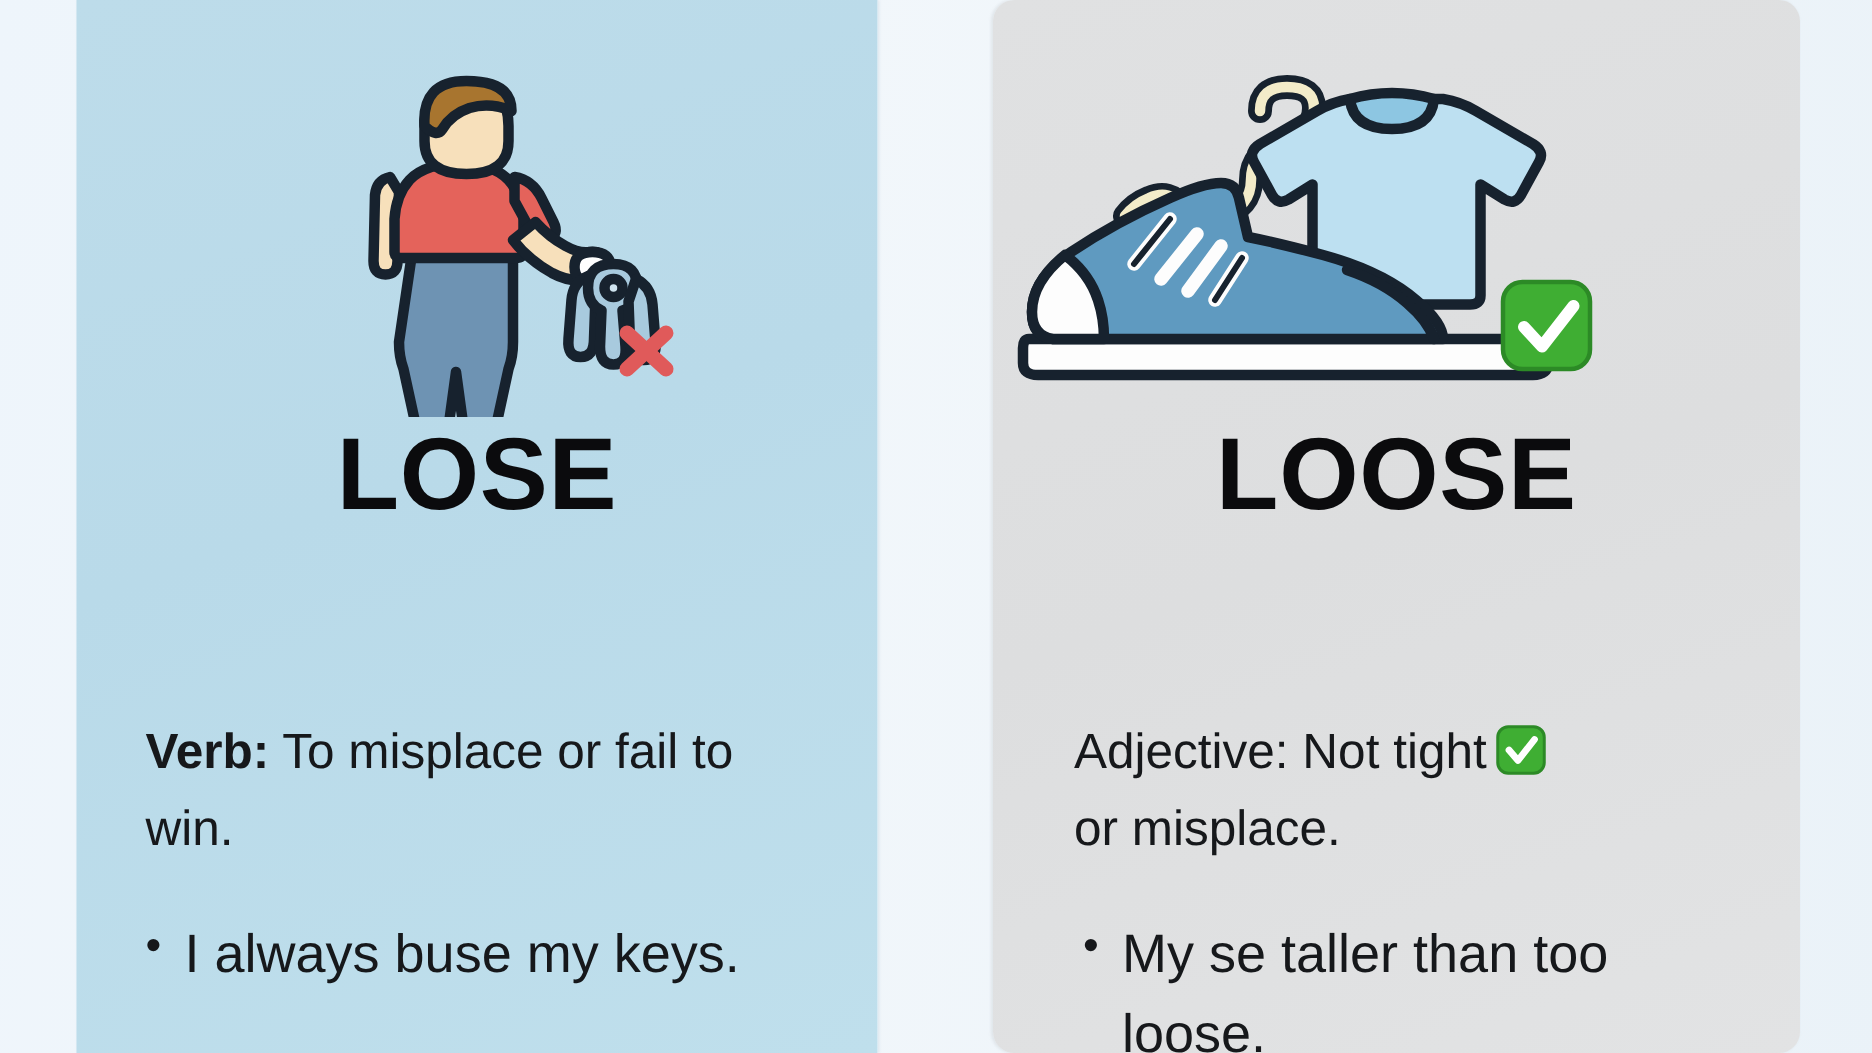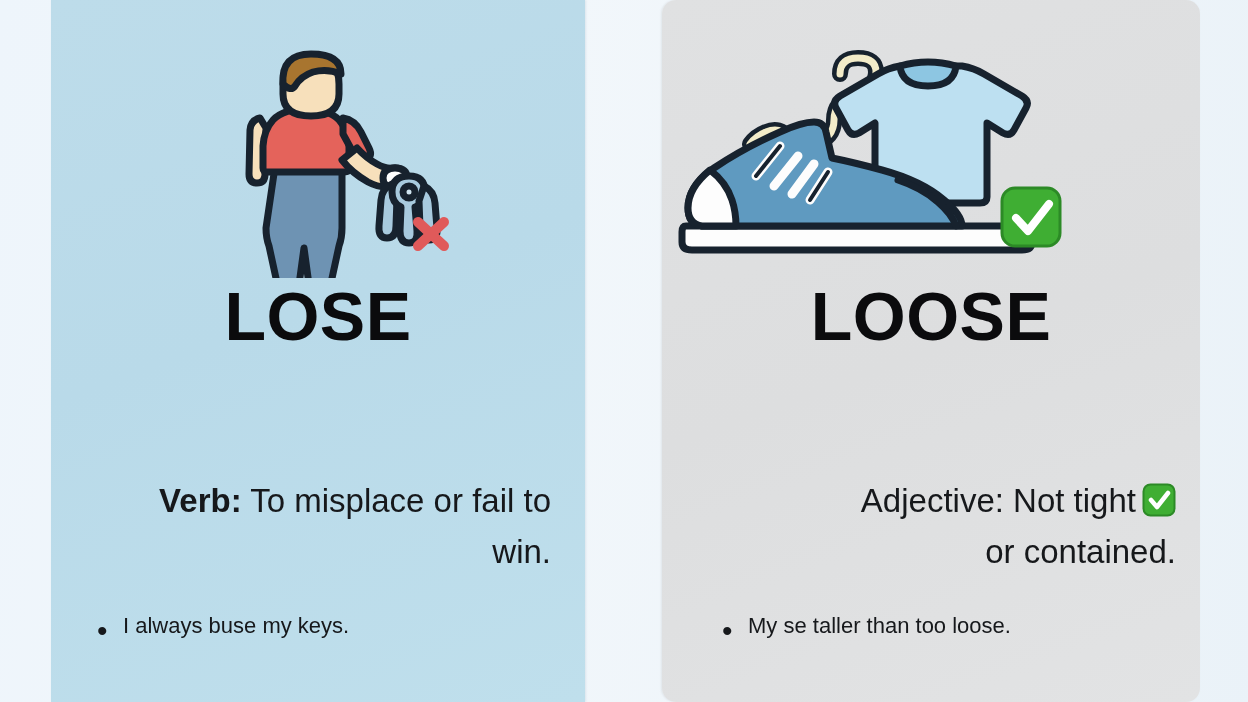--- a/index.html
+++ b/index.html
@@ -72,31 +72,30 @@
     margin-top: 46px;
     flex: 1 1 auto;
   }
 
   #panel-loose .body-text { padding-left: 54px; padding-right: 24px; }
 
   .definition {
     font-size: 33px;
     line-height: 1.56;
     color: #16181b;
-    text-align: right;
   }
   .definition .pos { font-weight: bold; }
   #panel-loose .definition { font-weight: normal; }
   #panel-loose .definition .bold-head { font-weight: normal; }
 
   .examples {
     margin: 26px 0 0 0;
     padding: 0;
     list-style: none;
-    font-size: 22px;
+    font-size: 36px;
     line-height: 1.45;
     color: #16181b;
   }
   .examples li {
     position: relative;
     padding-left: 26px;
     margin-bottom: 6px;
   }
   .examples li::before {
     content: "\2022";
@@ -213,21 +212,21 @@
     </div>
 
     <h1 class="word">LOOSE</h1>
 
     <div class="body-text">
       <p class="definition">
         <span class="bold-head">Adjective: Not tight</span><span class="inline-check"><svg width="34" height="34" viewBox="0 0 34 34">
               <rect x="1.5" y="1.5" width="31" height="31" rx="7" ry="7" fill="#3fae33" stroke="#2c8a26" stroke-width="2"></rect>
               <path d="M9 17 l6 7 l11 -14" fill="none" stroke="#ffffff" stroke-width="4.5" stroke-linecap="round" stroke-linejoin="round"></path>
             </svg></span><br>
-        <span>or contained.</span>
+        <span>or misplace.</span>
       </p>
       <ul class="examples">
         <li>My se taller than too loose.</li>
       </ul>
     </div>
   </section>
 
 </div>
 
 </body></html>

